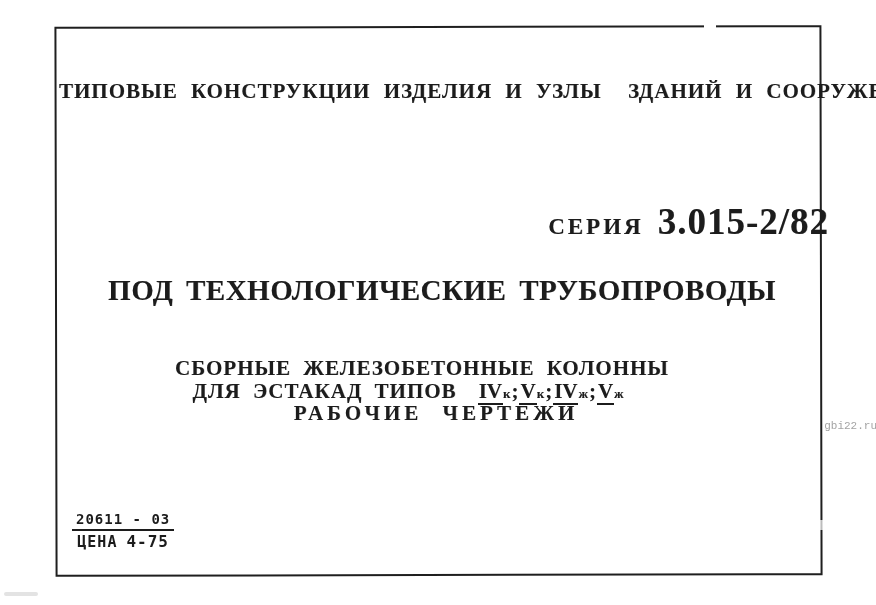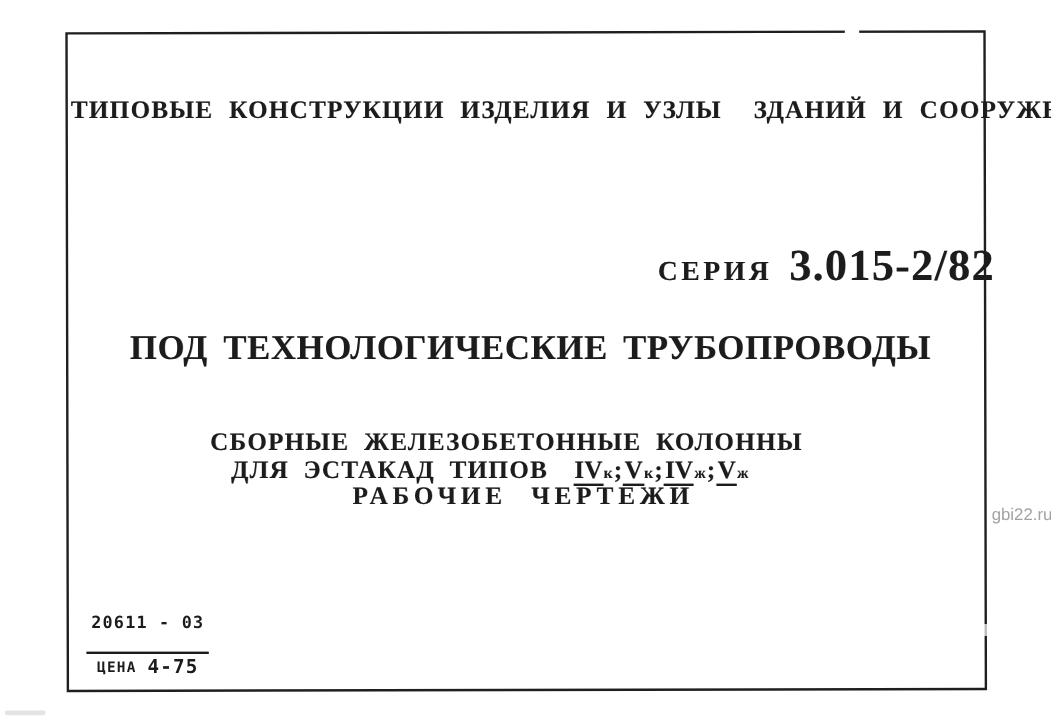--- a/index.html
+++ b/index.html
@@ -60,32 +60,32 @@
   .type-sub   { font-size:13px; letter-spacing:0; }
   .type-sep   { margin:0 1px; letter-spacing:0; }
 
   
   .stamp {
     position:absolute; left:72px; top:511px; color:#1c1c1c; text-align:center;
     font-family:"DejaVu Sans Mono", monospace; font-weight:bold;
   }
   .stamp-number {
     font-size:14px; letter-spacing:1px;
-    border-bottom:2px solid #1c1c1c; padding:0 4px 16px;
+    border-bottom:2px solid #1c1c1c; padding:0 4px 2px;
   }
   .stamp-price {
     display:flex; justify-content:center; gap:9px; padding-top:1px;
   }
-  .stamp-price-label { font-size:12px;  align-self:center; letter-spacing:1px; }
+  .stamp-price-label { font-size:15px;  align-self:center; letter-spacing:1px; }
   .stamp-price-value { font-size:16px; letter-spacing:1px; }
 
   
   .watermark {
     position:absolute; right:-1px; top:420px;
-    font-family:Liberation Sans, sans-serif; font-size:14px;
+    font-family:Liberation Mono, monospace; font-size:11px;
     color:#a3a3a3; font-weight:normal;
   }
 
   
   .smudge {
     position:absolute; left:4px; top:592px; width:34px; height:4px;
     background:#e3e3e3; border-radius:2px;
   }
 </style>
 </head>

